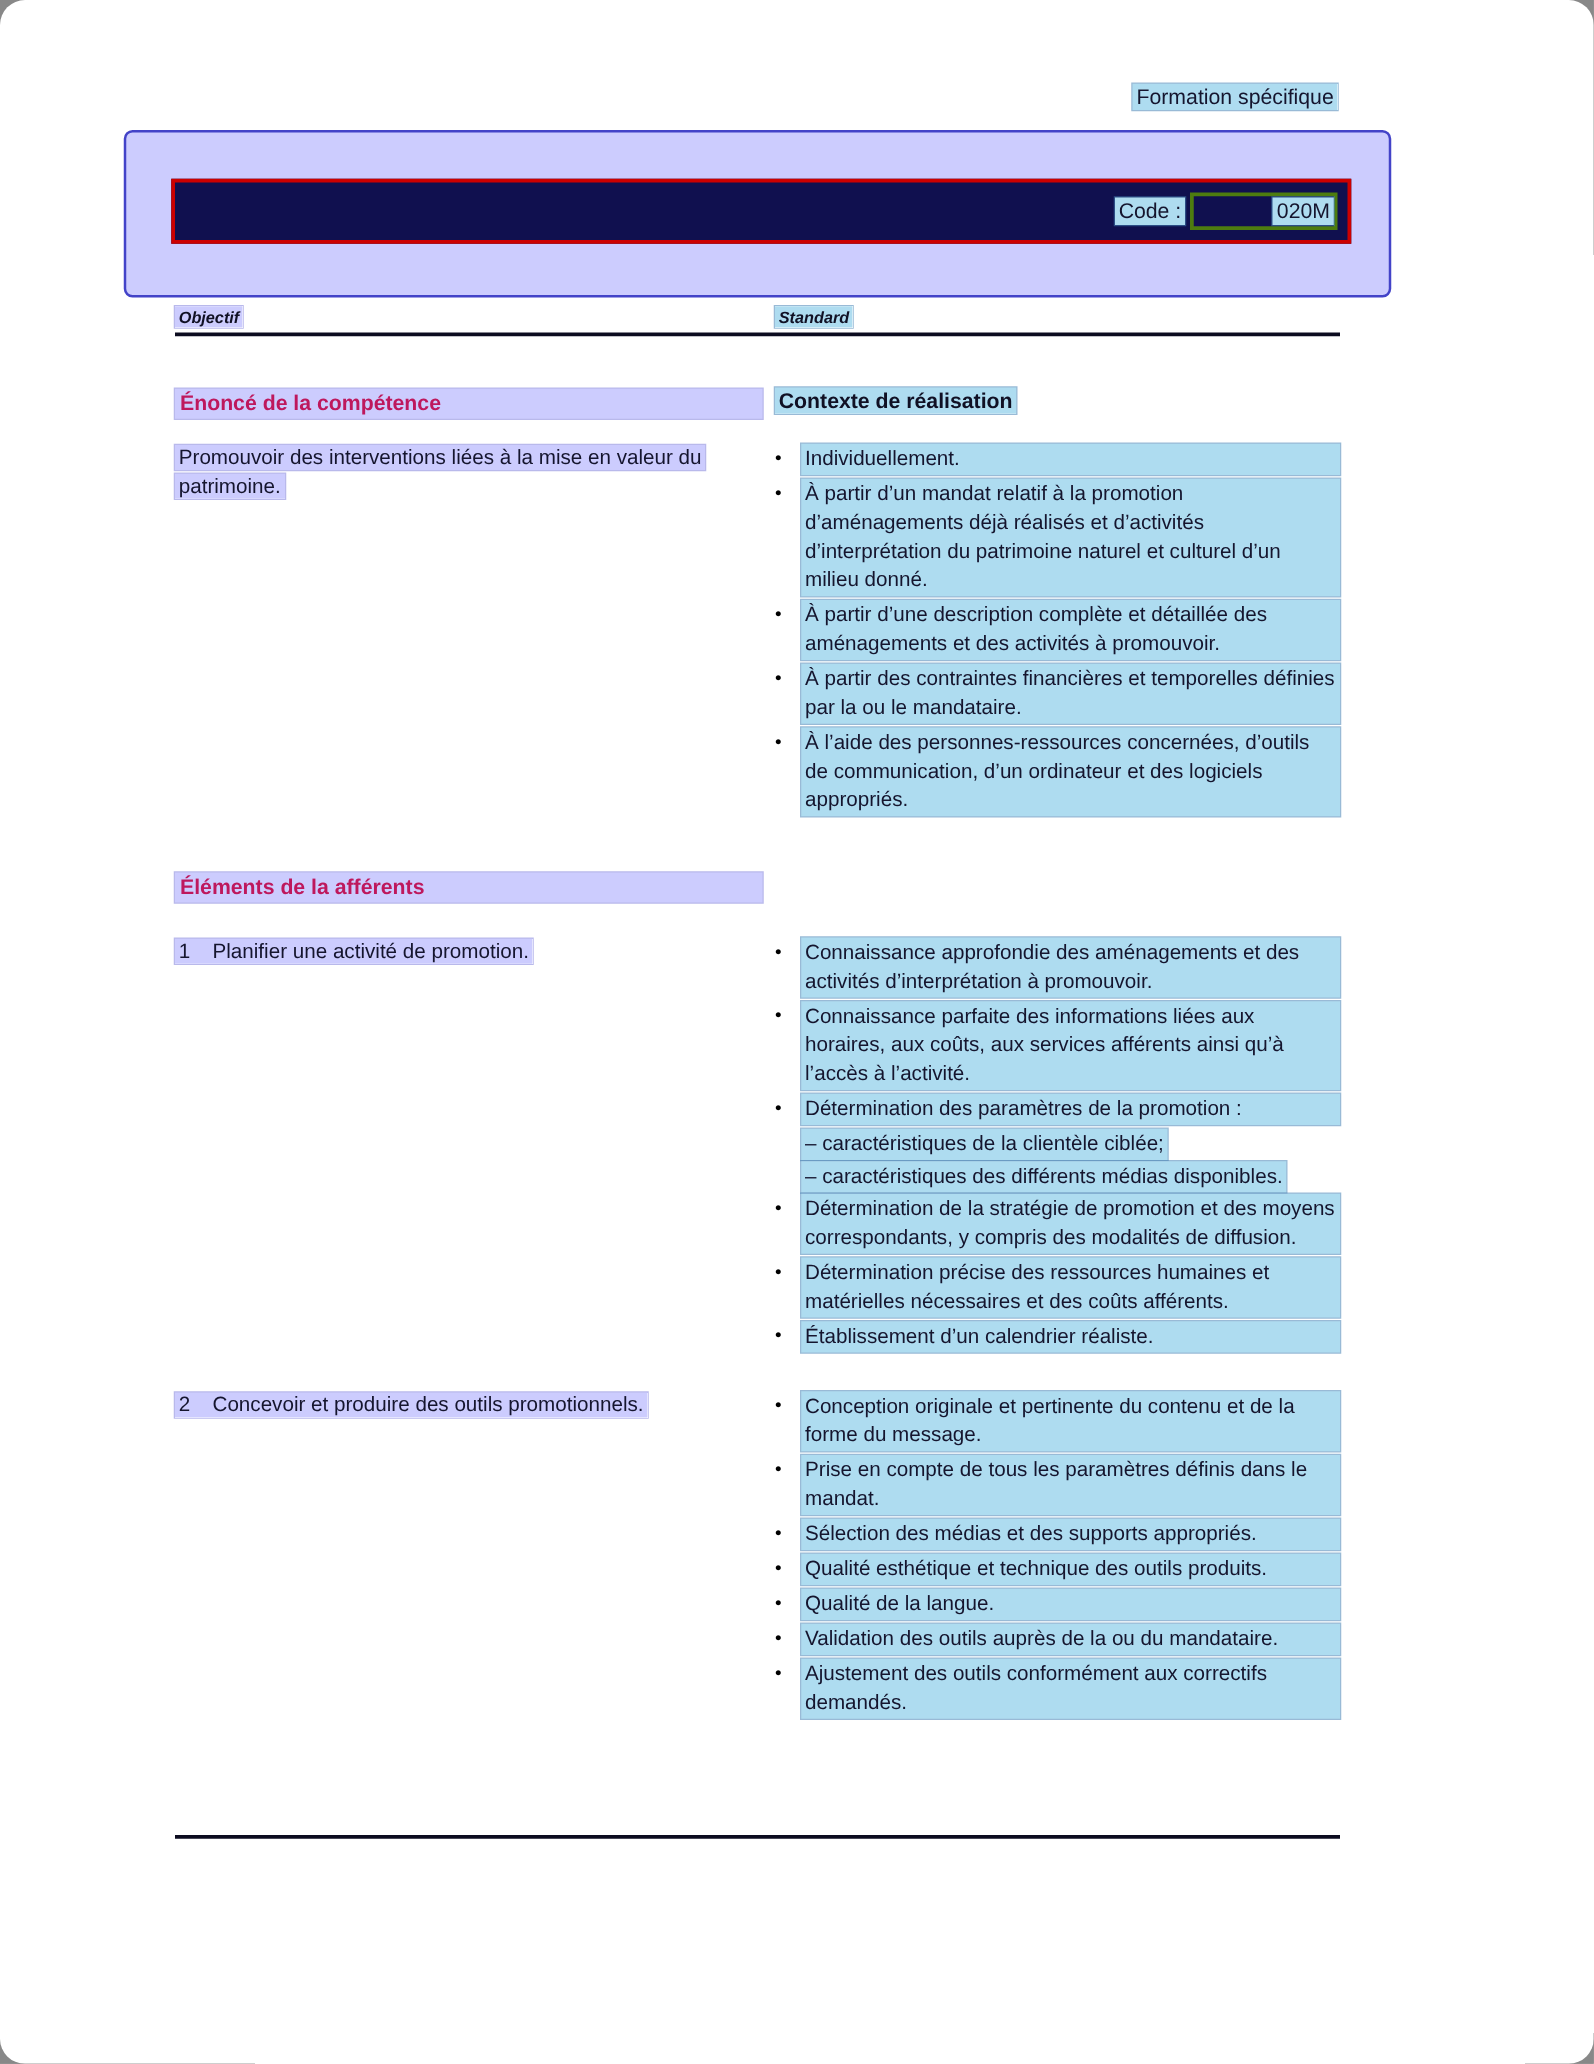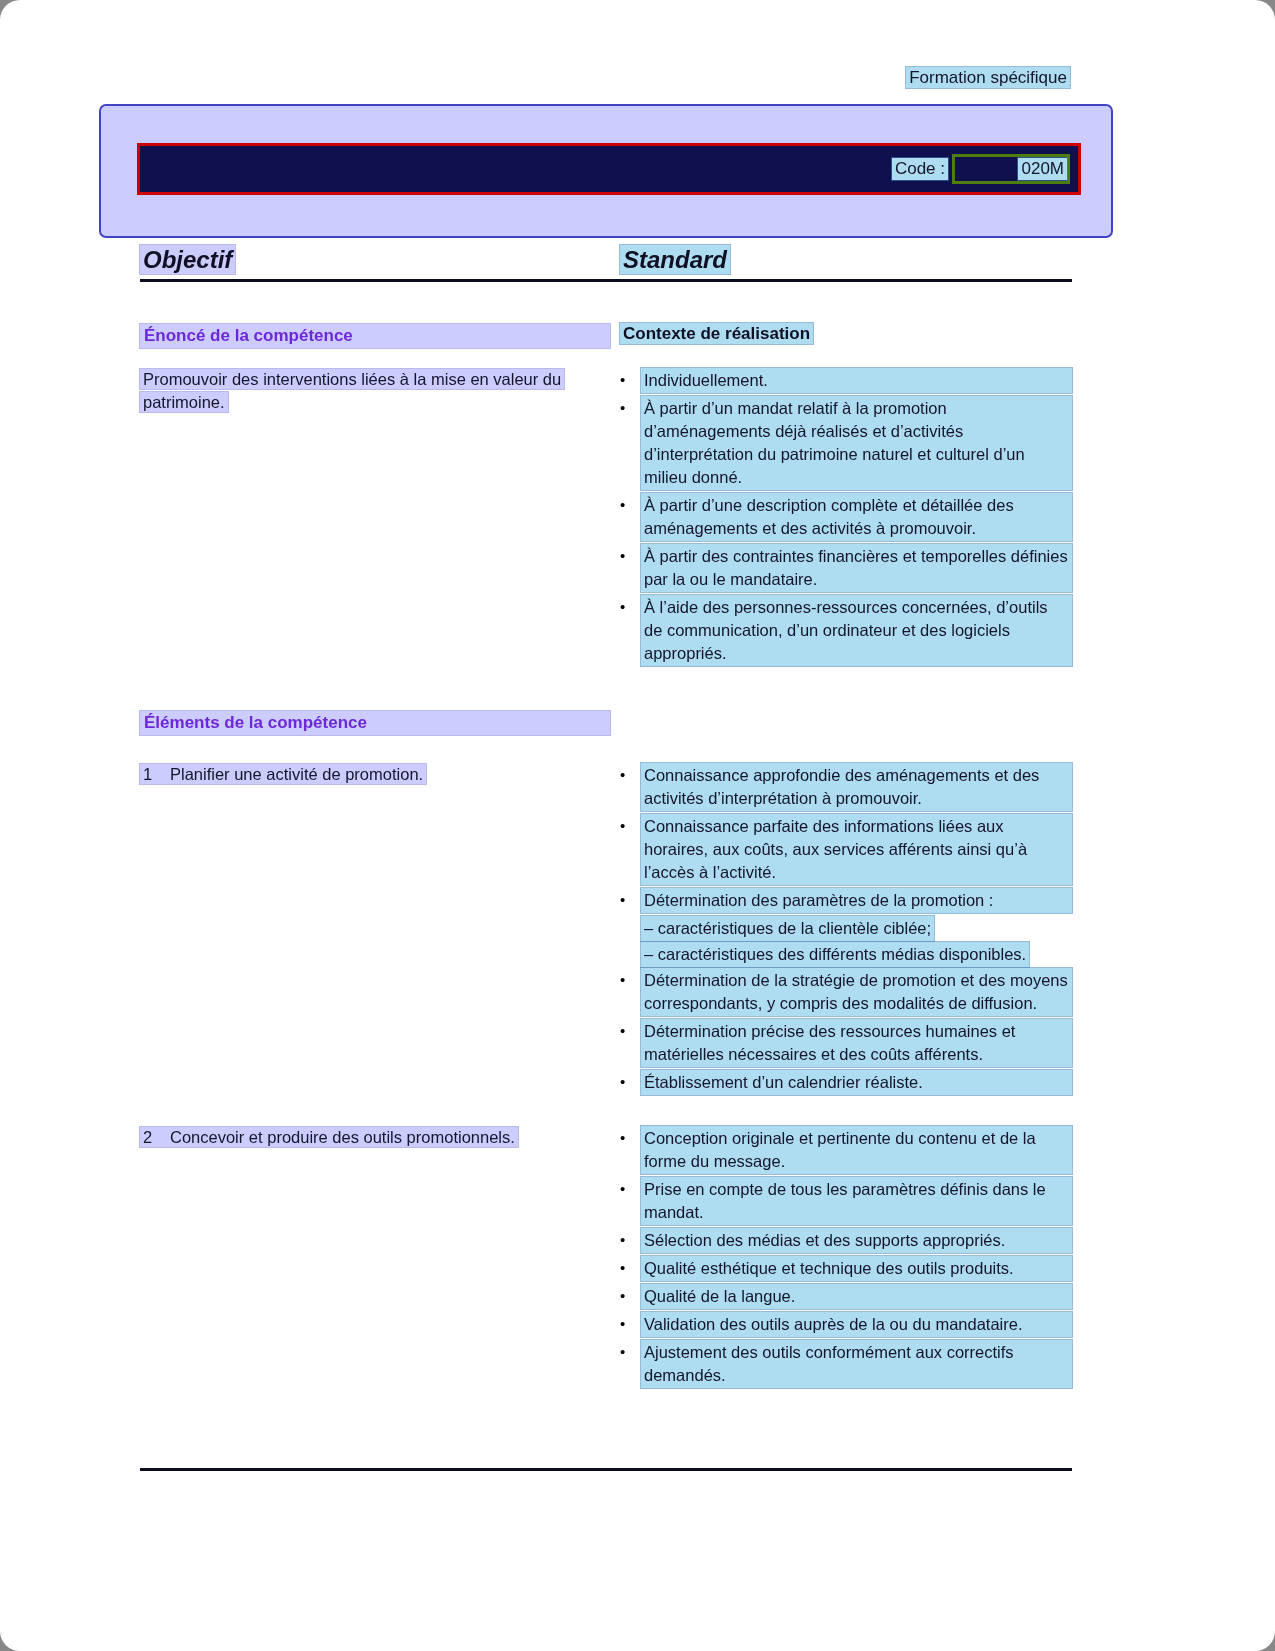--- a/index.html
+++ b/index.html
@@ -67,42 +67,42 @@
     position:absolute;
     top:246px; left:140px;
     width:932px;
   }
   .heads-row{
     display:grid;
     grid-template-columns:470px 1fr;
     column-gap:10px;
   }
   .doc-h1{
-    font-size:24px;
+    font-size:13px;
     font-weight:bold;
     font-style:italic;
     color:#101024;
   }
   .rule{
     height:3px;
     background:#0c0c20;
     margin-top:5px;
   }
   .row{
     display:grid;
     grid-template-columns:470px 1fr;
     column-gap:10px;
   }
   .sec-head-row{ margin-top:42px; }
   .sec-head-left{
     background:#ccccfe;
     box-shadow:0 0 0 1px rgba(100,100,210,.45);
     font-weight:bold;
     font-size:17px;
-    color:#6d28d9;
+    color:#be185d;
     padding:2px 4px;
     align-self:start;
   }
   .sec-head-right{ align-self:start; }
   .sec-head-right .hl{ font-weight:bold; font-size:17px; color:#101024; }
   .body-row{ margin-top:20px; }
   .el-row{ margin-top:28px; }
   .col-left, .col-right{
     font-size:16.5px;
     line-height:23px;
@@ -208,21 +208,21 @@
             </li>
             <li class="bullet-item">
               <span class="bullet">•</span>
               <span class="hl blue">À l’aide des personnes-ressources concernées, d’outils de communication, d’un ordinateur et des logiciels appropriés.</span>
             </li>
           </ul>
       </div>
     </div>
 
     <div class="row sec-head-row">
-      <div class="sec-head-left">Éléments de la compétence</div>
+      <div class="sec-head-left">Éléments de la afférents</div>
     </div>
 
     <div>
         <div class="row el-row">
           <div class="col-left"><span class="hl lav"><span class="el-num">1</span>Planifier une activité de promotion.</span></div>
           <div class="col-right">
             <ul class="blist">
               <li class="bullet-item">
                 <span class="bullet">•</span>
                 <span class="hl blue">Connaissance approfondie des aménagements et des activités d’interprétation à promouvoir.</span>

